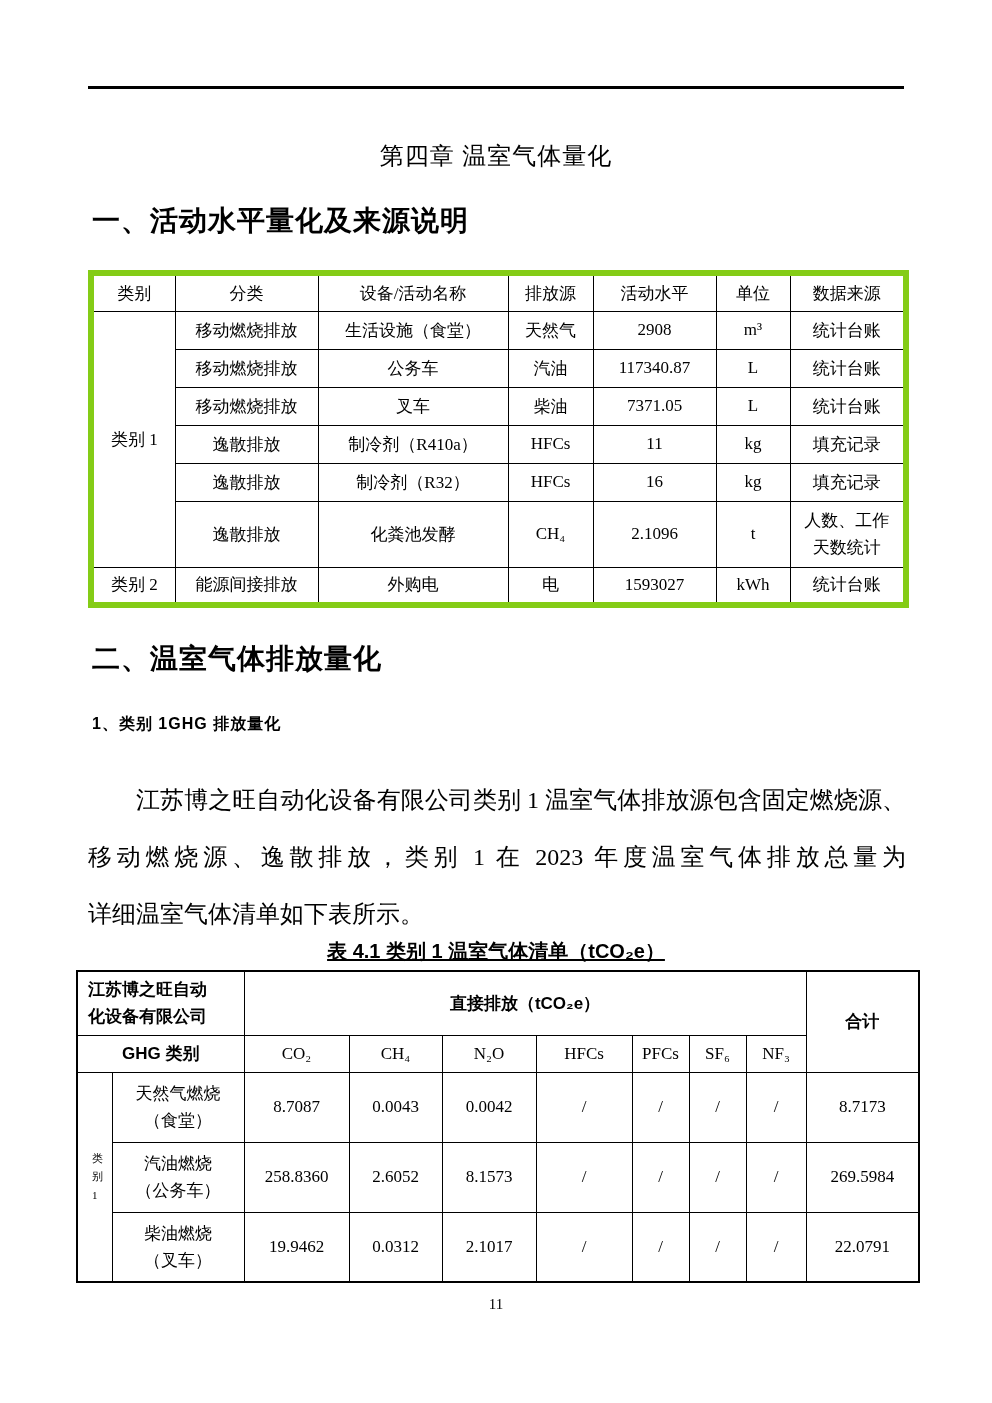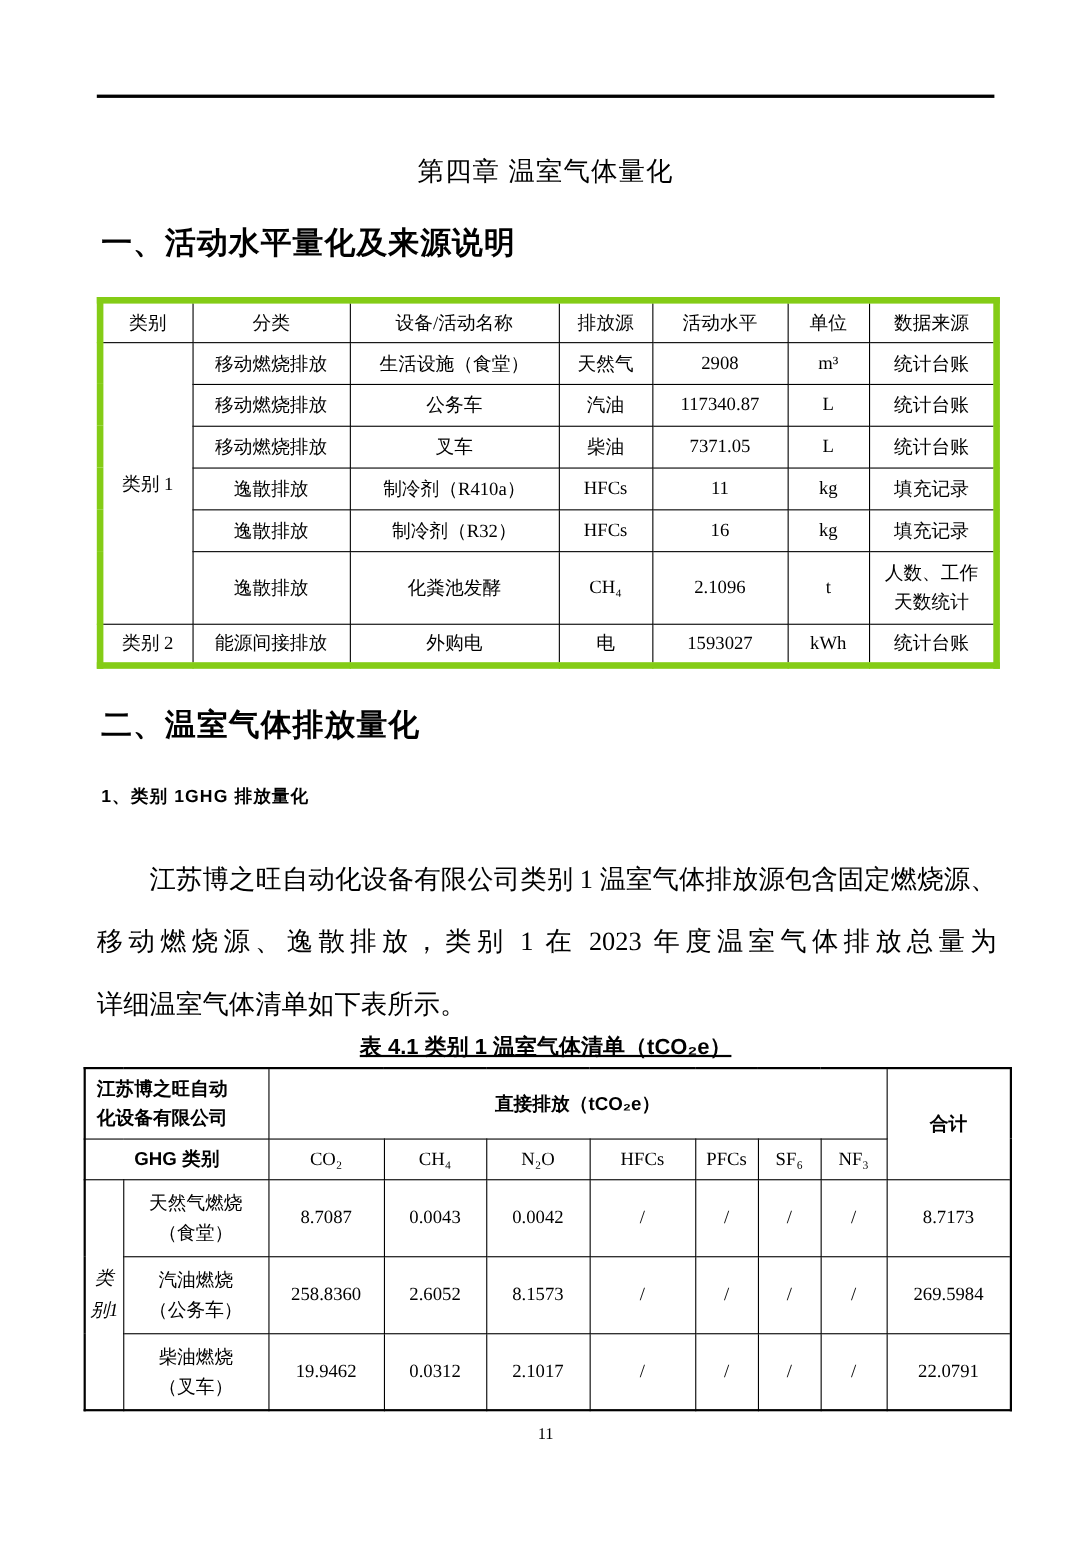--- a/index.html
+++ b/index.html
@@ -24,21 +24,21 @@
   .t1{left:88px;top:270px;width:815px;border:6px solid #84cc16;}
   .t1 tr{height:38px;}
   .t1 tr.tall{height:66px;}
   .t2{left:76px;top:970px;width:842px;border:2px solid #000;}
   .t2 tr.hr1{height:64px;}
   .t2 tr.hr2{height:37px;}
   .t2 tr.body{height:70px;}
   .hd{font-family:"Liberation Sans","DejaVu Sans",sans-serif;font-weight:700;font-size:17px;}
   .company{text-align:left;padding-left:10px;line-height:1.8;}
   .pre{white-space:pre-line;line-height:1.6;}
-  .vert{padding:0 0;line-height:1.7;font-size:17px;word-break:break-all;font-style:italic;}
+  .vert{padding:0 14px;line-height:1.7;font-size:11px;word-break:break-all;}
   .para{position:absolute;left:88px;top:772px;width:818px;}
   .pline{height:57px;line-height:57px;font-size:24px;white-space:nowrap;}
   .just{text-align:justify;text-align-last:justify;white-space:normal;height:57px;overflow:hidden;}
   .indent{text-indent:2em;}
   .caption{
     position:absolute;left:0;right:0;top:938px;text-align:center;
     font-family:"Liberation Sans","DejaVu Sans",sans-serif;font-weight:700;font-size:20px;text-decoration:underline;
   }
   .pageno{position:absolute;left:0;right:0;top:1296px;text-align:center;font-size:15px;}
 </style>

